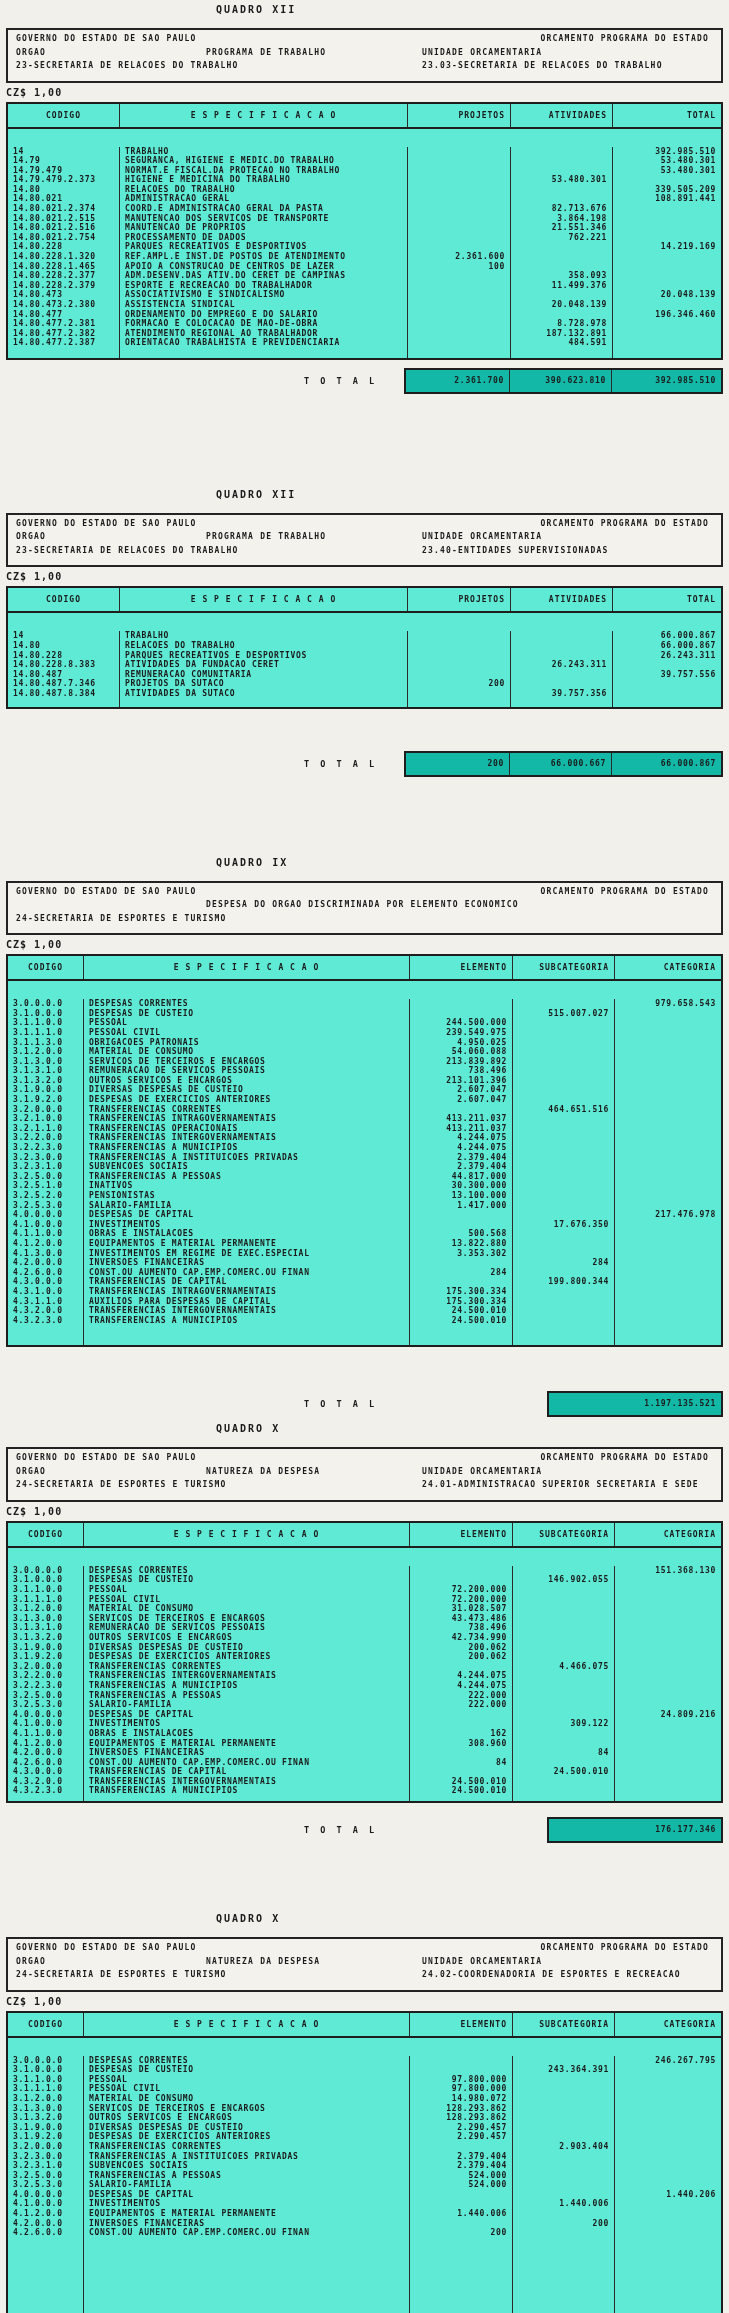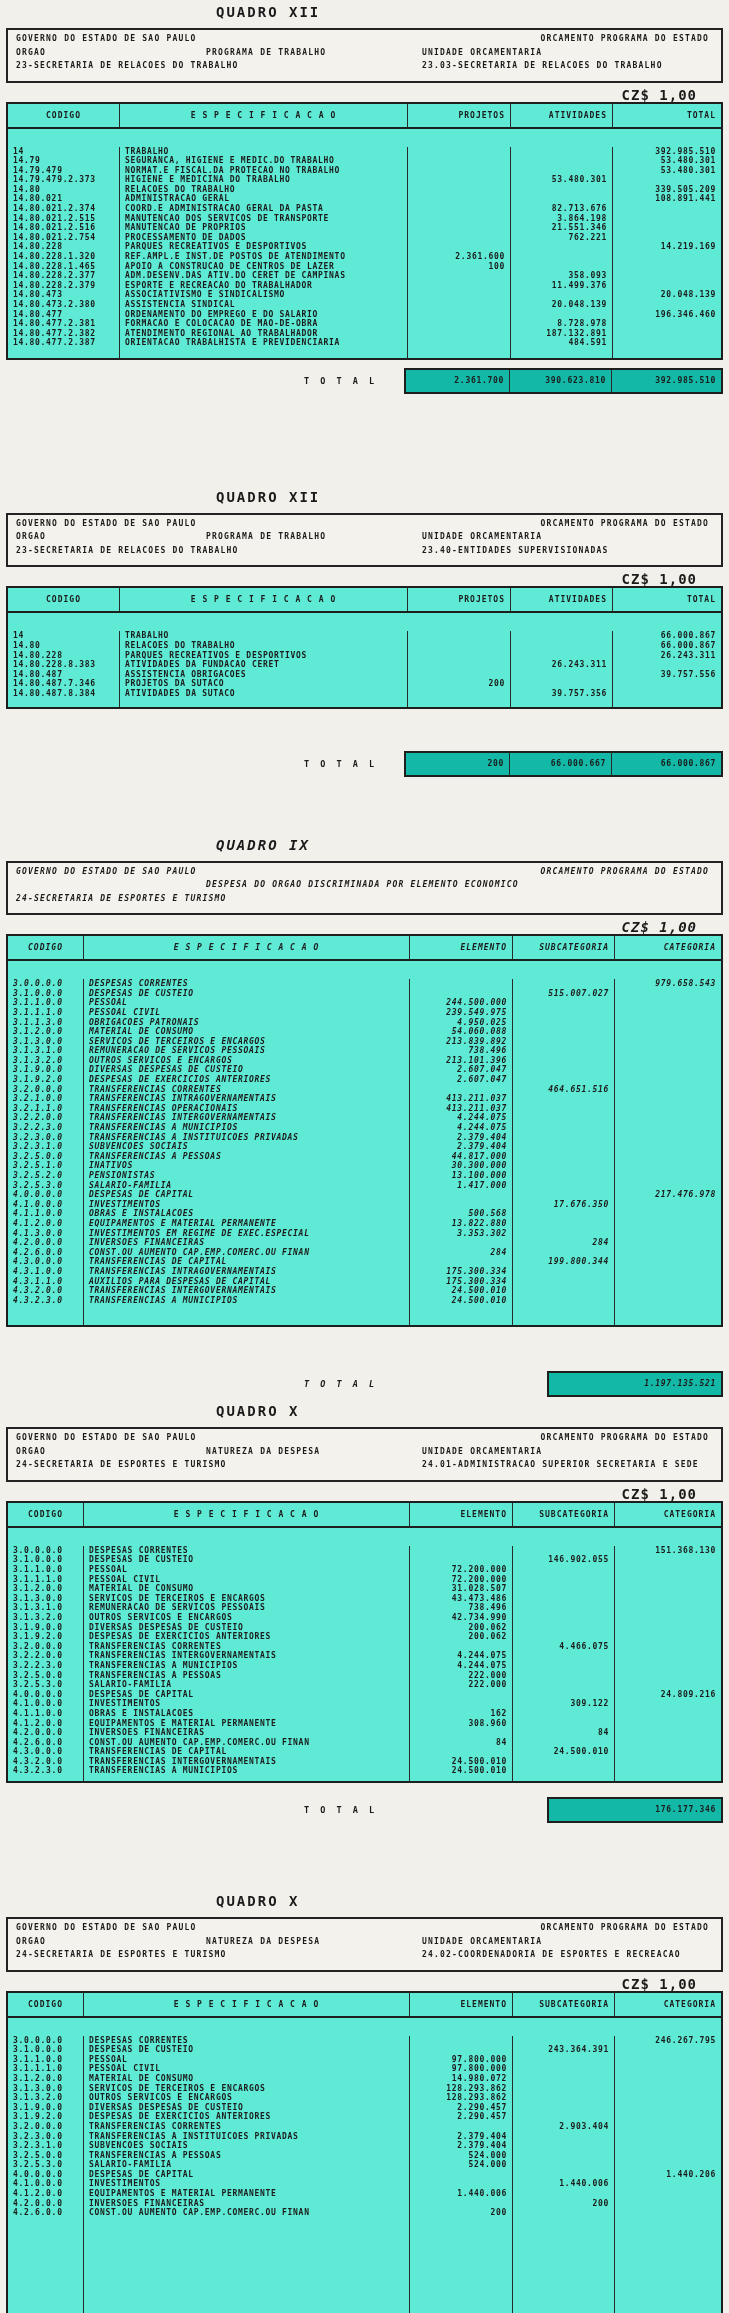--- a/index.html
+++ b/index.html
@@ -6,39 +6,39 @@
   body{
     width:729px;height:2313px;overflow:hidden;
     background:#f2f0ea;
     font-family:"DejaVu Sans Mono","Liberation Mono",monospace;
     color:#1b1b1b;
     -webkit-font-smoothing:none;
   }
   #doc{padding:4px 6px 0 6px;}
   .quadro{position:relative;}
   .s2{margin-top:95px;}
-  .s3{margin-top:60px;font-style:italic;}
+  .s3{margin-top:80px;}
   .s4{margin-top:6px;}
   .s5{margin-top:70px;}
   .caption{
     margin-left:210px;height:12px;
-    font-size:14px;font-weight:bold;letter-spacing:2px;white-space:nowrap;
+    font-size:10px;font-weight:bold;letter-spacing:2px;white-space:nowrap;
   }
   .hbox{
     border:2px solid #232323;margin-top:12px;
     padding:4px 8px 6px 8px;background:#f4f2ec;
   }
   .hline{position:relative;height:13.5px;font-size:8px;font-weight:bold;letter-spacing:1.2px;white-space:nowrap;}
   .hseg{display:inline-block;}
   .hseg.center{position:absolute;left:190px;}
   .hseg.mid{position:absolute;left:406px;}
   .hseg.right{position:absolute;right:4px;}
   .cz{
-    text-align:right;padding-right:26px;margin:4px 0 3px 0;
-    font-size:14px;font-weight:bold;letter-spacing:1px;height:12px;
+    text-align:left;padding-right:26px;margin:4px 0 3px 0;
+    font-size:10px;font-weight:bold;letter-spacing:1px;height:12px;
   }
   .tbl{border:2px solid #1e1e1e;background:#5eead4;}
   .colhead{display:flex;border-bottom:2px solid #1e1e1e;font-weight:bold;}
   .colhead .cell{font-size:8px;letter-spacing:1px;line-height:23px;height:23px;}
   .row,.filler,.colhead{width:100%;}
   .row{display:flex;}
   .filler{display:flex;}
   .cell{
     box-sizing:border-box;padding:0 5px;white-space:nowrap;overflow:hidden;
     font-size:8px;font-weight:bold;letter-spacing:0.7px;line-height:9.6px;
@@ -308,21 +308,21 @@
           </div>
           <div class="row">
             <span class="cell c0">14.80.228.8.383</span>
             <span class="cell c1">ATIVIDADES DA FUNDACAO CERET</span>
             <span class="cell c2 num"></span>
             <span class="cell c3 num">26.243.311</span>
             <span class="cell c4 num"></span>
           </div>
           <div class="row">
             <span class="cell c0">14.80.487</span>
-            <span class="cell c1">ASSISTENCIA OBRIGACOES</span>
+            <span class="cell c1">REMUNERACAO COMUNITARIA</span>
             <span class="cell c2 num"></span>
             <span class="cell c3 num"></span>
             <span class="cell c4 num">39.757.556</span>
           </div>
           <div class="row">
             <span class="cell c0">14.80.487.7.346</span>
             <span class="cell c1">PROJETOS DA SUTACO</span>
             <span class="cell c2 num">200</span>
             <span class="cell c3 num"></span>
             <span class="cell c4 num"></span>

